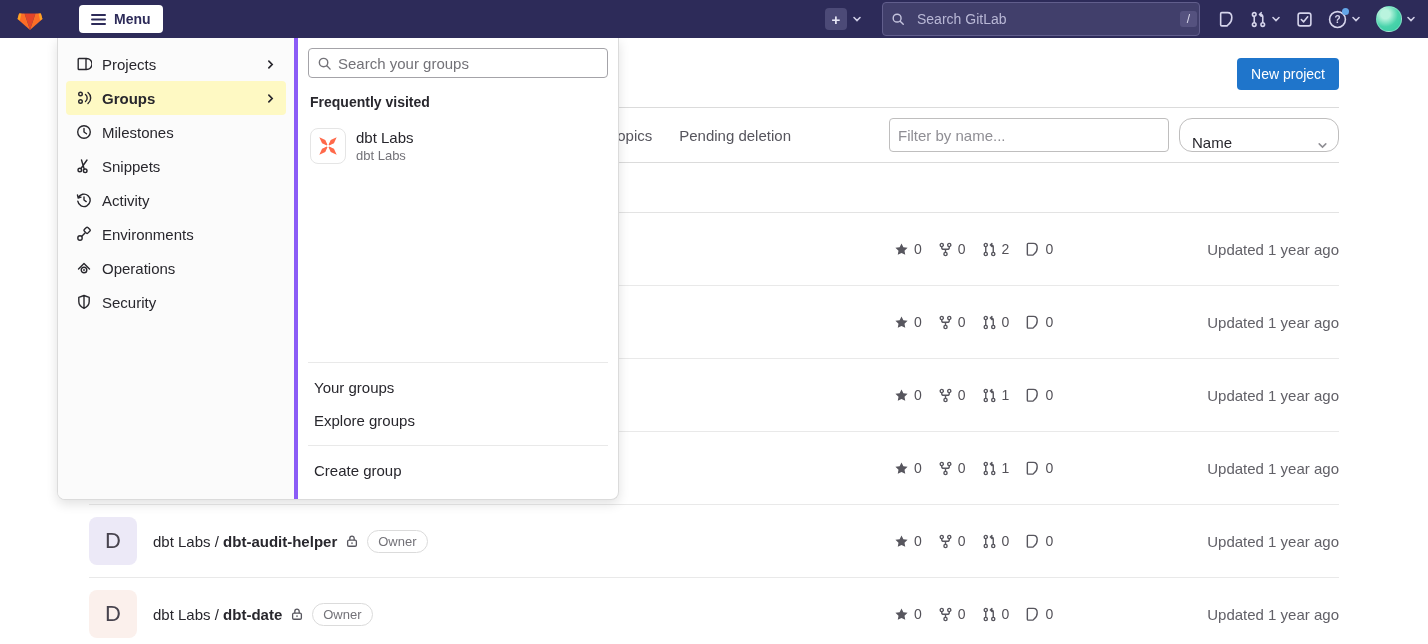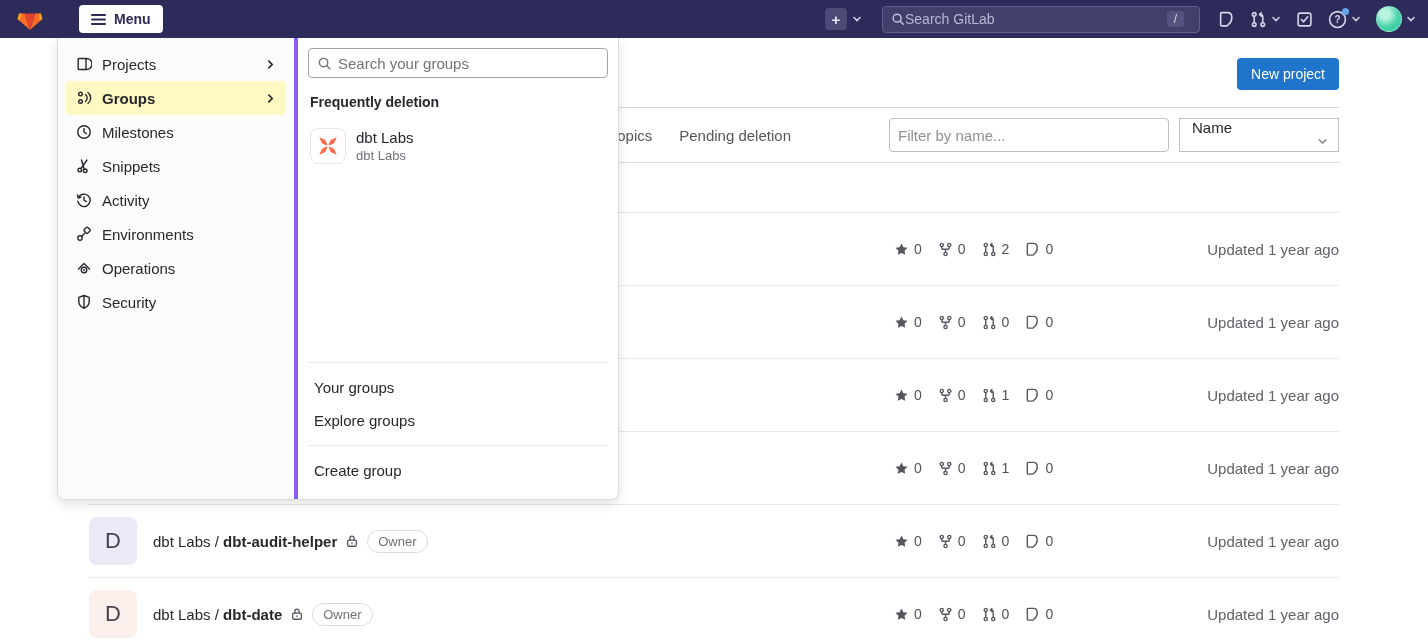--- a/index.html
+++ b/index.html
@@ -12,22 +12,22 @@
   .logo { width:28px; height:28px; margin-left:4px; flex:0 0 auto; }
   .menu-btn { margin-left:25px; background:#fff; color:#2d2b59; border:none;
     border-radius:4px; height:28px; padding:0 12px; display:flex; align-items:center;
     gap:8px; font-weight:700; font-size:14px; cursor:pointer; }
   .menu-btn svg { display:block; }
   .nav-spacer { flex:1; }
   .plus-group { display:flex; align-items:center; gap:5px; margin-right:10px; }
   .plus-box { width:22px; height:22px; background:#4c4a77; border-radius:4px;
     display:flex; align-items:center; justify-content:center; color:#e9e8f6; font-size:15px; font-weight:700; line-height:1; }
   .nav-chevron { width:10px; height:10px; }
-  .nav-search { width:318px; height:27px; background:#413f6b; border:1px solid #615e8c;
-    border-radius:4px; display:flex; align-items:center; padding:0 15px 0 8px; gap:0; }
+  .nav-search { width:318px; height:34px; background:#413f6b; border:1px solid #615e8c;
+    border-radius:4px; display:flex; align-items:center; padding:0 2px 0 8px; gap:12px; }
   .nav-search input { flex:1; background:transparent; border:none; outline:none;
     color:#d5d4e8; font-size:14px; font-family:inherit; }
   .nav-search input::placeholder { color:#b9b8d6; }
   .slash-badge { background:#55527f; color:#dcdbEB; border-radius:3px; font-size:12px;
     padding:1px 7px; }
   .nav-icons { display:flex; align-items:center; gap:15px; margin-left:8px; }
   .nav-icon-group { display:flex; align-items:center; gap:4px; cursor:pointer; }
   .help-wrap { position:relative; }
   .help-dot { position:absolute; top:-2px; right:-2px; width:7px; height:7px;
     border-radius:50%; background:#63a6e9; }
@@ -43,23 +43,23 @@
     height:32px; padding:0 14px; font-size:14px; font-weight:400; cursor:pointer; font-family:inherit; }
   .top-area { display:flex; align-items:center; border-top:1px solid #dbdbdb;
     border-bottom:1px solid #dbdbdb; height:56px; }
   .tabs { display:flex; align-items:center; gap:27px; margin-left:469px;
     font-size:15px; color:#56555d; }
   .tab { cursor:pointer; white-space:nowrap; }
   .top-area-right { margin-left:auto; display:flex; align-items:center; gap:10px; }
   .filter-input { width:280px; height:34px; border:1px solid #bfbebe; border-radius:4px;
     padding:0 8px; font-size:15px; font-family:inherit; color:#28272d; outline:none; }
   .filter-input::placeholder { color:#8f8e94; }
-  .sort-select { width:160px; height:34px; border:1px solid #bfbebe; border-radius:0;
-    display:flex; align-items:flex-start; padding:0 10px 0 12px; font-size:15px;
-    color:#28272d; cursor:pointer; background:#fff;flex-direction:column; }
+  .sort-select { width:160px; height:34px; border:1px solid #bfbebe; border-radius:13px;
+    display:flex; align-items:flex-end; padding:0 10px 0 12px; font-size:15px;
+    color:#28272d; cursor:pointer; background:#fff; }
   .sort-select .chev { margin-left:auto; }
 
   .projects-list { list-style:none; margin-top:49px; border-top:1px solid #e3e3e3; }
   .project-row { display:flex; align-items:center; height:73px; border-bottom:1px solid #e9e9e9; }
   .proj-avatar { width:48px; height:48px; border-radius:8px; display:flex;
     align-items:center; justify-content:center; font-size:22px; color:#47434e; margin-right:16px; }
   .proj-name { font-size:15px; display:flex; align-items:center; gap:8px; }
   .proj-name .ns { font-weight:400; }
   .proj-name b { font-weight:700; }
   .badge-pill { border:1px solid #dbdbdb; border-radius:12px; color:#737278;
@@ -558,21 +558,21 @@
   </div>
 
   <div class="submenu-col">
     <div class="group-search">
       <svg class="ic" width="15" height="15" viewBox="0 0 16 16">
         <circle cx="7" cy="7" r="4.5" fill="none" stroke="#737278" stroke-width="1.5"></circle>
         <line x1="10.5" y1="10.5" x2="14" y2="14" stroke="#737278" stroke-width="1.5" stroke-linecap="round"></line>
       </svg>
       <input placeholder="Search your groups" style="">
     </div>
-    <div class="freq-title">Frequently deletion</div>
+    <div class="freq-title">Frequently visited</div>
     <div class="freq-item">
       <span class="dbt-logo">
         <svg width="26" height="26" viewBox="0 0 24 24">
           <path fill="#ff694a" d="M4 4 q2.5 3 5 4.5 Q11 9.7 12 12 q1-2.3 3-3.5 Q17.5 7 20 4 q-3 2.5-4.5 5 Q14.3 11 12 12 q2.3 1 3.5 3 Q17 17.5 20 20 q-2.5-3-5-4.5 Q13 14.3 12 12 q-1 2.3-3 3.5 Q6.5 17 4 20 q3-2.5 4.5-5 Q9.7 13 12 12 q-2.3-1-3.5-3 Q7 6.5 4 4 Z"></path>
           <path fill="#ff694a" d="M4 4 L9.5 6.5 L12 12 L6.5 9.5 Z M20 4 L17.5 9.5 L12 12 L14.5 6.5 Z M20 20 L14.5 17.5 L12 12 L17.5 14.5 Z M4 20 L6.5 14.5 L12 12 L9.5 17.5 Z"></path>
           <circle cx="12" cy="12" r="1.3" fill="#fff"></circle>
         </svg>
       </span>
       <span class="freq-texts">
         <div class="t1">dbt Labs</div>

